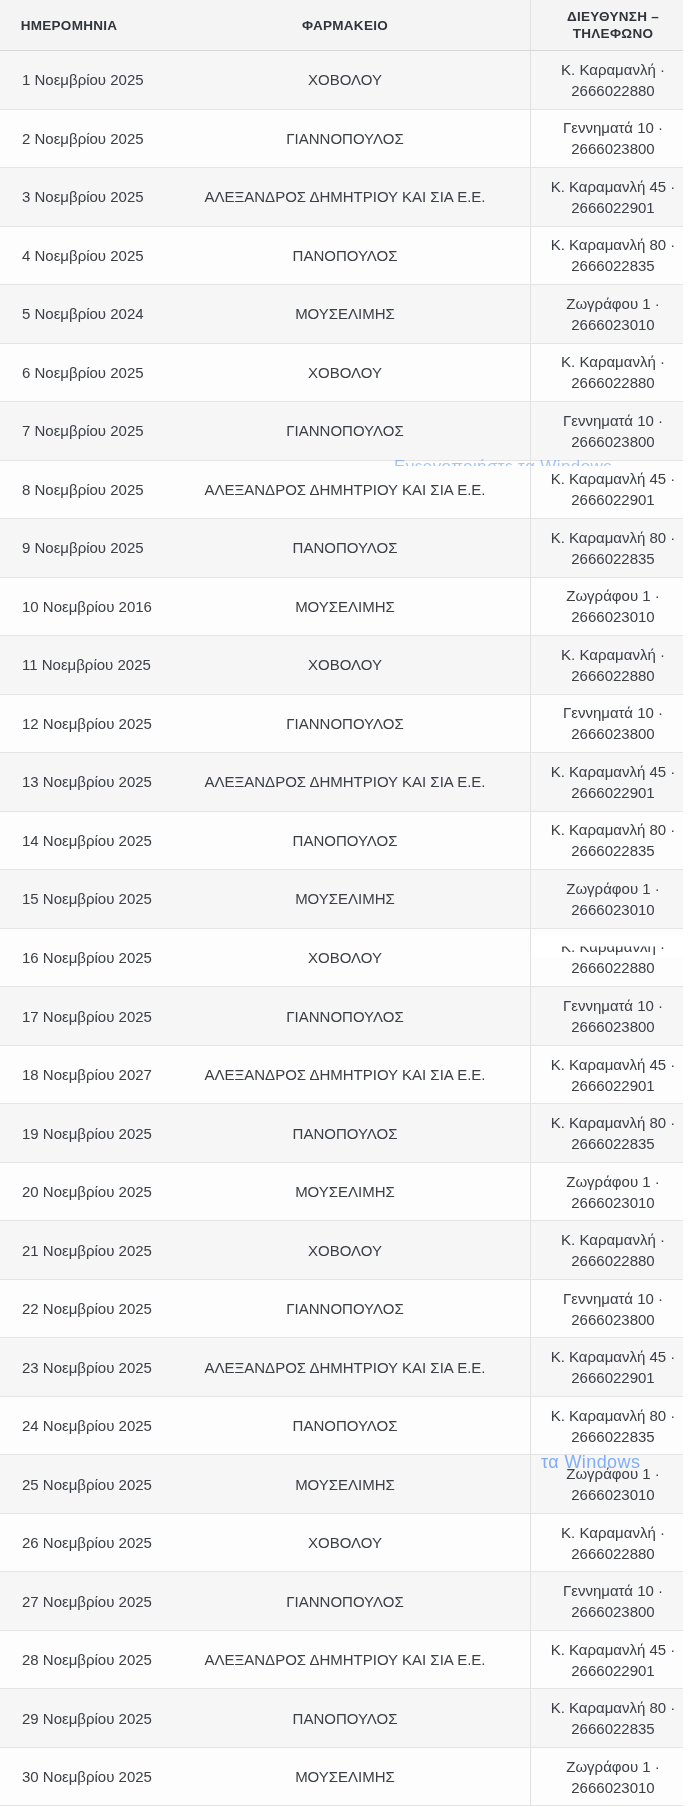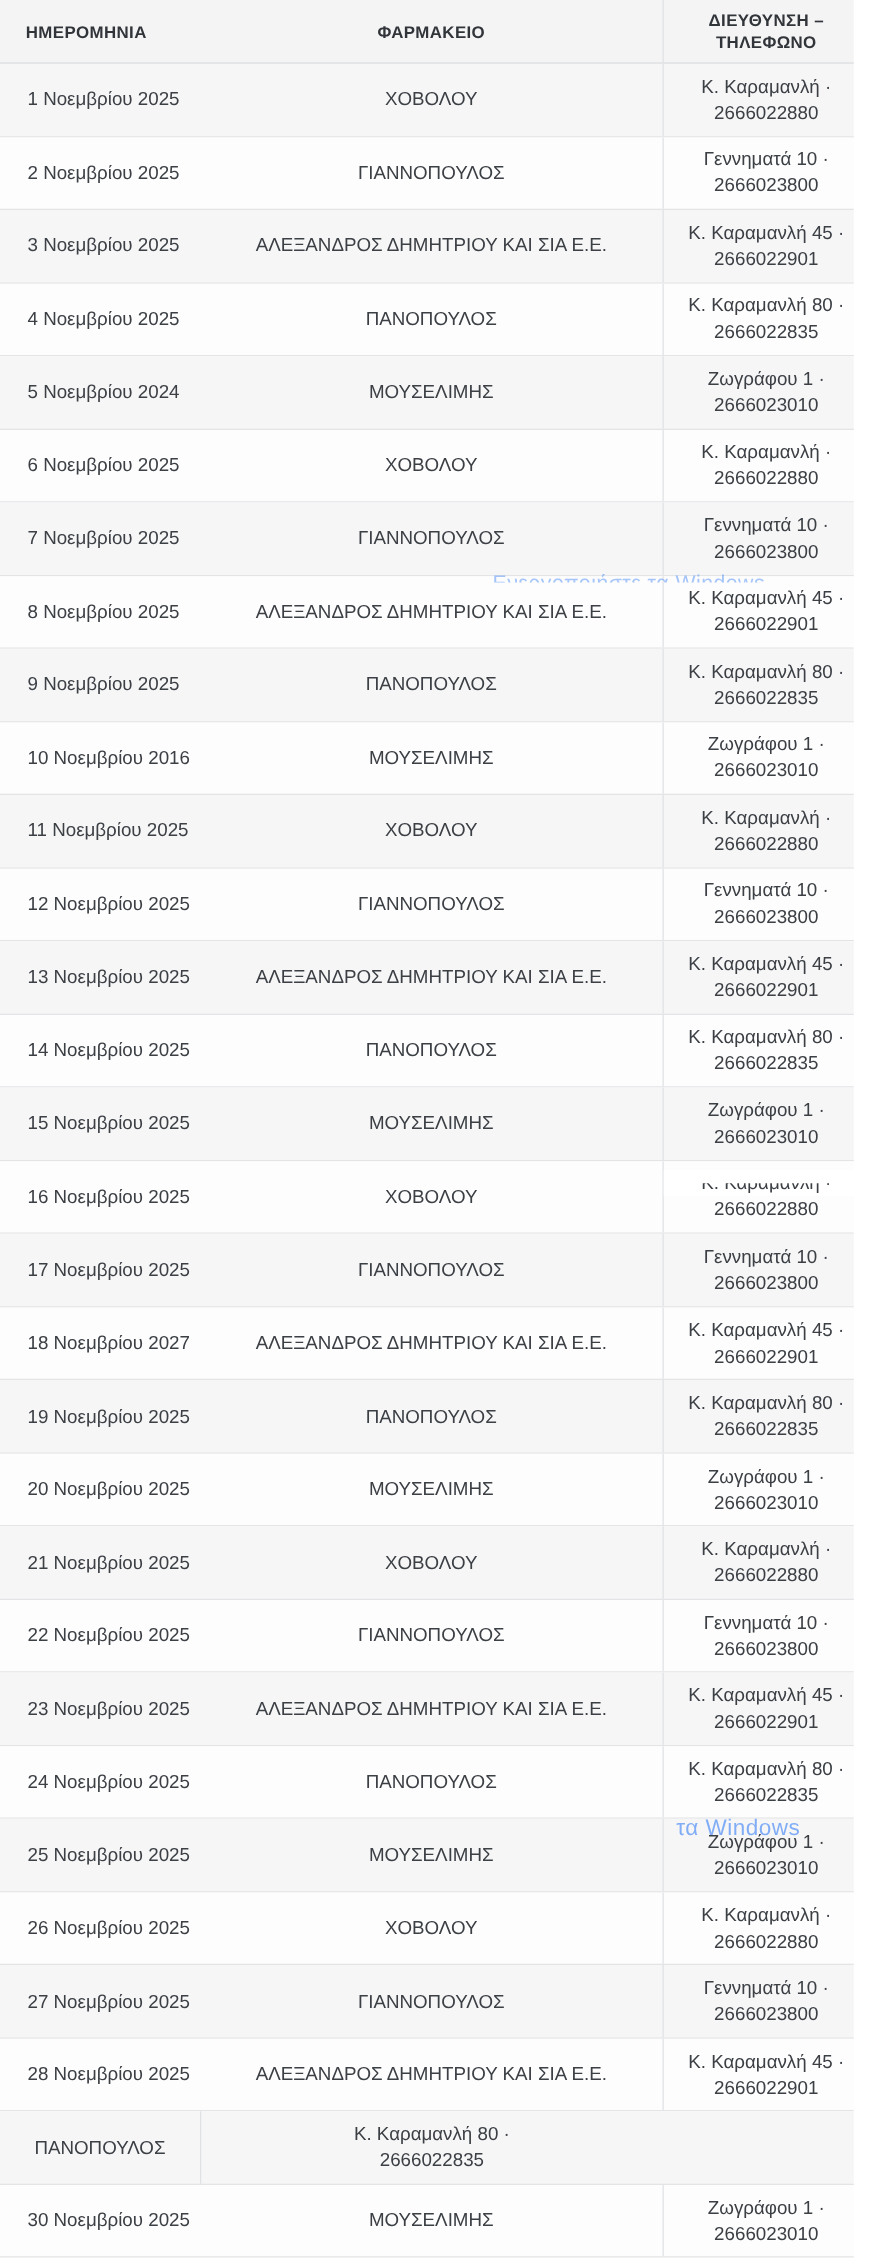--- a/index.html
+++ b/index.html
@@ -270,20 +270,21 @@
         </div>
         <div class="tr even">
           <div class="td c1">28 Νοεμβρίου 2025</div>
           <div class="td c2">ΑΛΕΞΑΝΔΡΟΣ ΔΗΜΗΤΡΙΟΥ ΚΑΙ ΣΙΑ Ε.Ε.</div>
           <div class="td c3">
             <div class="addr"><span>Κ. Καραμανλή 45 ·</span></div>
             <div class="phone">2666022901</div>
           </div>
         </div>
         <div class="tr odd">
+          <div class="td c1">29 Νοεμβρίου 2025</div>
           <div class="td c2">ΠΑΝΟΠΟΥΛΟΣ</div>
           <div class="td c3">
             <div class="addr"><span>Κ. Καραμανλή 80 ·</span></div>
             <div class="phone">2666022835</div>
           </div>
         </div>
         <div class="tr even">
           <div class="td c1">30 Νοεμβρίου 2025</div>
           <div class="td c2">ΜΟΥΣΕΛΙΜΗΣ</div>
           <div class="td c3">

